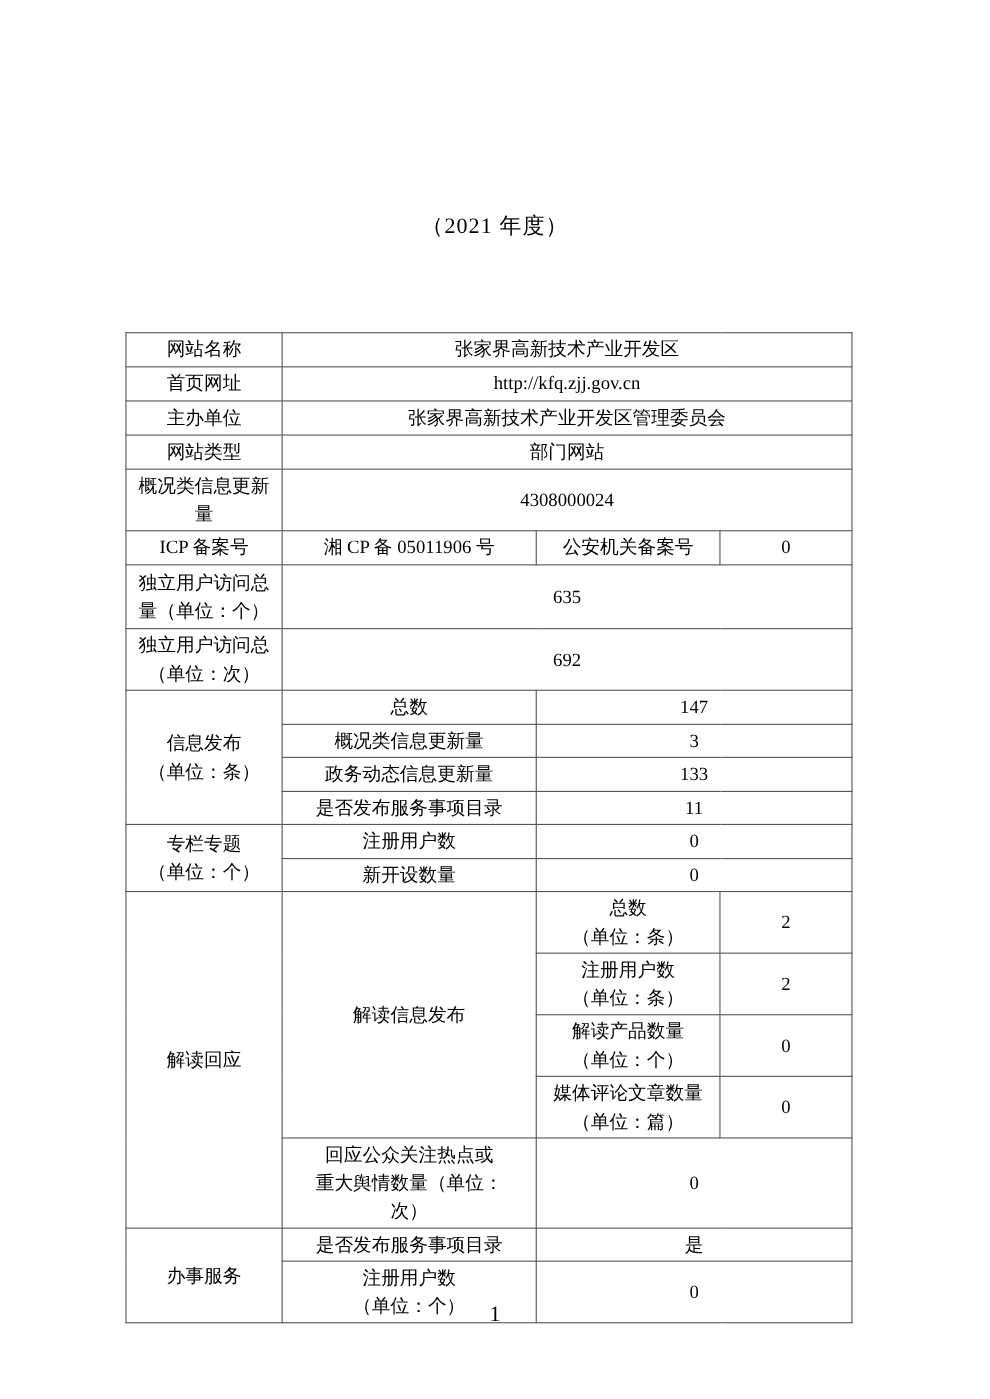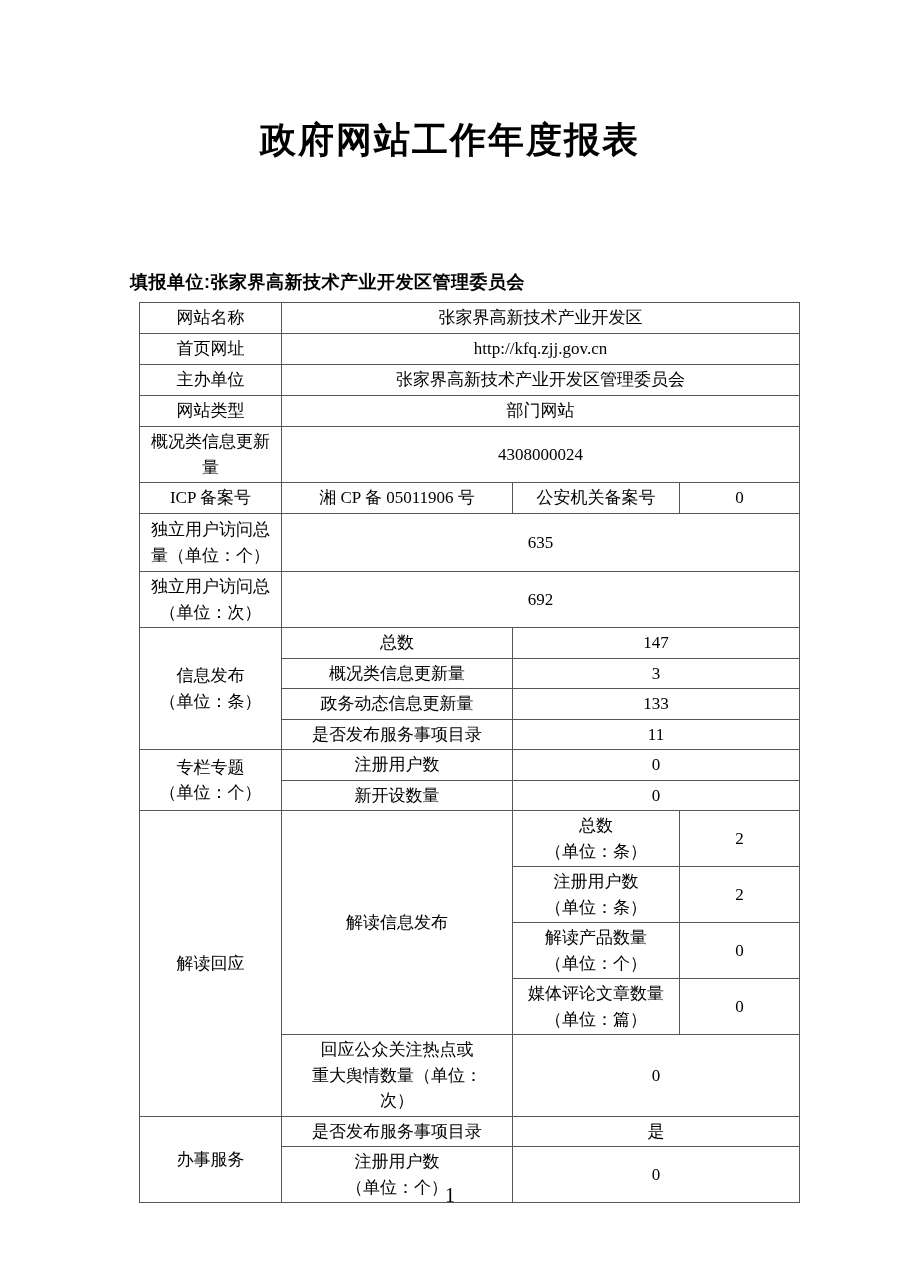--- a/index.html
+++ b/index.html
@@ -15,21 +15,21 @@
   .subtitle{
     position:absolute;top:192px;left:0;width:100%;text-align:center;
     font-size:20px;letter-spacing:1px;
   }
   .unit-line{
     position:absolute;top:270px;left:130px;
     font-size:18px;font-weight:700;letter-spacing:0.5px;
     font-family:"Liberation Sans","DejaVu Sans",sans-serif;
   }
   table.report{
-    position:absolute;left:139px;top:302px;width:660px;
+    position:absolute;left:114px;top:302px;width:660px;
     border-collapse:collapse;table-layout:fixed;
     font-size:17px;
     padding-left:13px;
   }
   table.report{border:1px solid #3f3f3f;}
   table.report td{
     border:1px solid #555555;
     text-align:center;vertical-align:middle;
     padding:2px 4px;line-height:1.5;
     white-space:pre-line;overflow:hidden;
@@ -38,22 +38,21 @@
   .rh52{height:52px}.rh79{height:79px}
   .page-num{
     position:absolute;top:1184px;left:0;width:100%;text-align:center;font-size:20px;
   }
 </style>
 </head>
 <body>
 
 <div class="page">
 
-  <div class="title">政府网站工作年度报表</div>
-  <div class="unit-line">填报单位:张家界高新技术产业开发区管理委员会</div>
+  <div class="subtitle">（2021 年度）</div>
 
   <table class="report">
     <colgroup>
       <col style="width:142px">
         <col style="width:231px">
         <col style="width:167px">
         <col style="width:120px">
     </colgroup>
 
     <tbody>

